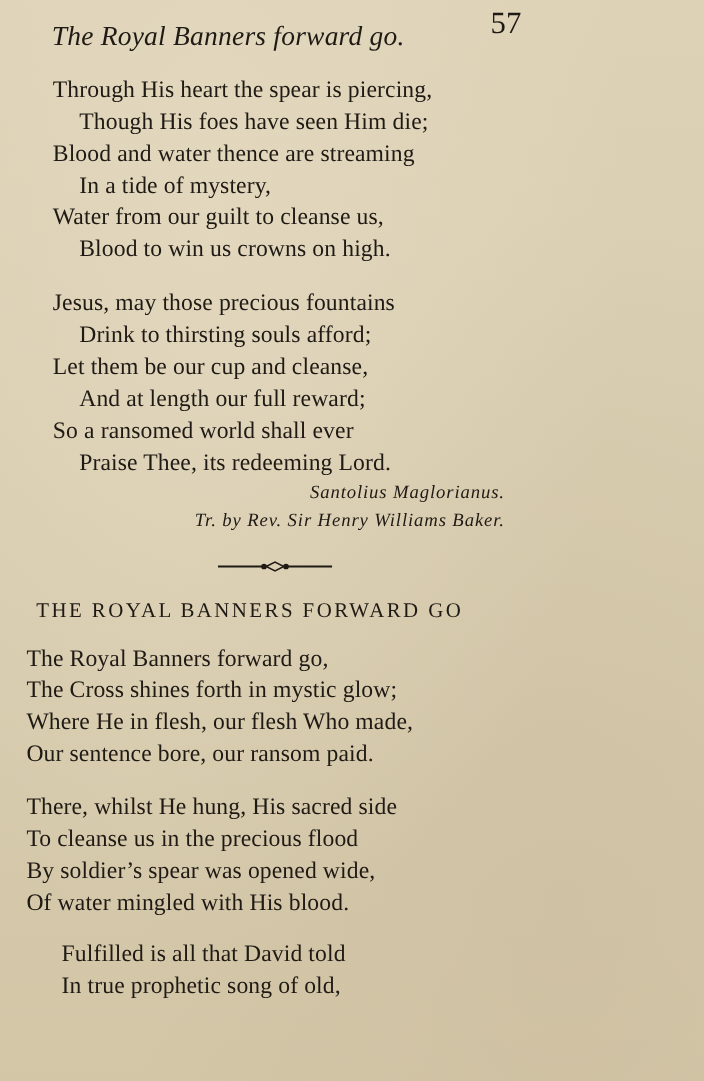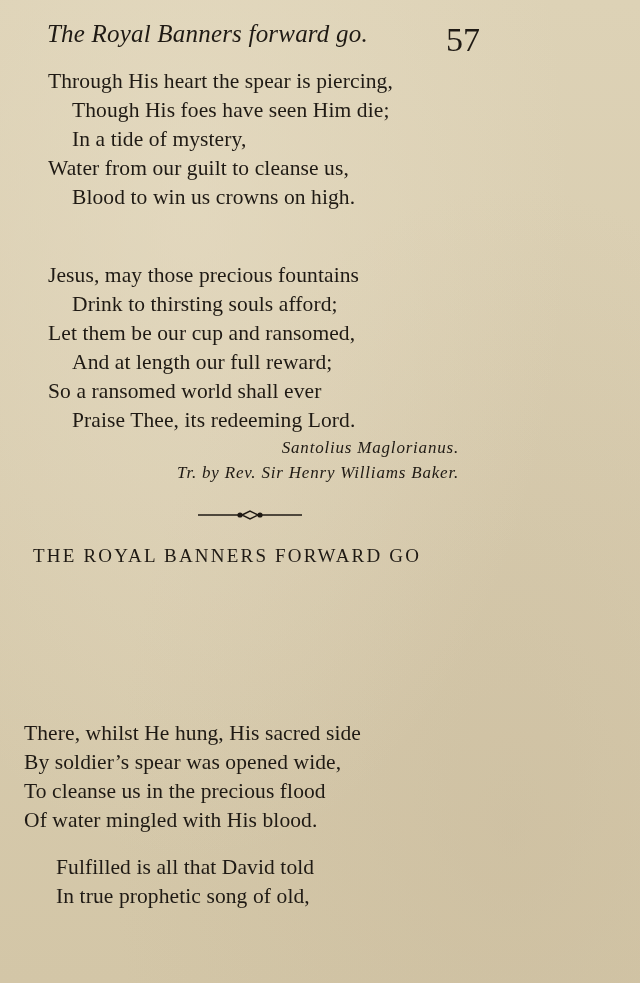--- a/index.html
+++ b/index.html
@@ -13,22 +13,22 @@
       color: #1f1a14;
       font-family: "Liberation Serif", "DejaVu Serif", serif;
       position: relative;
     }
     .page { position: absolute; inset: 0; }
     .running-head {
       position: absolute; left: 47px; top: 20px;
       font-style: italic; font-size: 25px; letter-spacing: 0.2px;
     }
     .page-number {
-      position: absolute; left: 446px; top: 21px;
-      font-size: 34px;
+      position: absolute; left: 446px; top: 6px;
+      font-size: 28px;
     }
     .stanza { position: absolute; }
     .line {
       font-size: 21.5px; line-height: 29px; white-space: nowrap;
       letter-spacing: 0.1px;
     }
     .indent { padding-left: 24px; }
     .attr {
       position: absolute; font-style: italic; font-size: 17px;
       letter-spacing: 0.8px; white-space: nowrap; text-align: right;
@@ -45,52 +45,59 @@
 <body>
 
 <div class="page">
 
   <div class="running-head">The Royal Banners forward go.</div>
   <div class="page-number">57</div>
 
   <div class="stanza" style="left:48px; top:67px;">
     <div class="line">Through His heart the spear is piercing,</div>
     <div class="line indent">Though His foes have seen Him die;</div>
+    <div class="line">Blood and water thence are streaming</div>
     <div class="line indent">In a tide of mystery,</div>
     <div class="line">Water from our guilt to cleanse us,</div>
     <div class="line indent">Blood to win us crowns on high.</div>
   </div>
 
   <div class="stanza" style="left:48px; top:261px;">
     <div class="line">Jesus, may those precious fountains</div>
     <div class="line indent">Drink to thirsting souls afford;</div>
-    <div class="line">Let them be our cup and ransomed,</div>
+    <div class="line">Let them be our cup and cleanse,</div>
     <div class="line indent">And at length our full reward;</div>
     <div class="line">So a ransomed world shall ever</div>
     <div class="line indent">Praise Thee, its redeeming Lord.</div>
   </div>
 
   <div class="attr" style="right:181px; top:438px;">Santolius Maglorianus.</div>
   <div class="attr" style="right:181px; top:463px;">Tr. by Rev. Sir Henry Williams Baker.</div>
 
   <svg class="ornament" viewBox="0 0 104 12">
     <line x1="0" y1="6" x2="40" y2="6" stroke="#1f1a14" stroke-width="1.6"></line>
     <line x1="64" y1="6" x2="104" y2="6" stroke="#1f1a14" stroke-width="1.6"></line>
     <circle cx="42" cy="6" r="2.6" fill="#1f1a14"></circle>
     <circle cx="62" cy="6" r="2.6" fill="#1f1a14"></circle>
     <polygon points="44,6 52,2 60,6 52,10" fill="none" stroke="#1f1a14" stroke-width="1.4"></polygon>
   </svg>
 
   <div class="hymn-title">THE ROYAL BANNERS FORWARD GO</div>
 
+  <div class="stanza" style="left:24px; top:584px;">
+    <div class="line">The Royal Banners forward go,</div>
+    <div class="line">The Cross shines forth in mystic glow;</div>
+    <div class="line">Where He in flesh, our flesh Who made,</div>
+    <div class="line">Our sentence bore, our ransom paid.</div>
+  </div>
 
   <div class="stanza" style="left:24px; top:719px;">
     <div class="line">There, whilst He hung, His sacred side</div>
+    <div class="line">To cleanse us in the precious flood</div>
     <div class="line">By soldier’s spear was opened wide,</div>
-    <div class="line">To cleanse us in the precious flood</div>
     <div class="line">Of water mingled with His blood.</div>
   </div>
 
   <div class="stanza" style="left:24px; top:853px;margin-left:32px;">
     <div class="line">Fulfilled is all that David told</div>
     <div class="line">In true prophetic song of old,</div>
   </div>
 
 </div>
 

